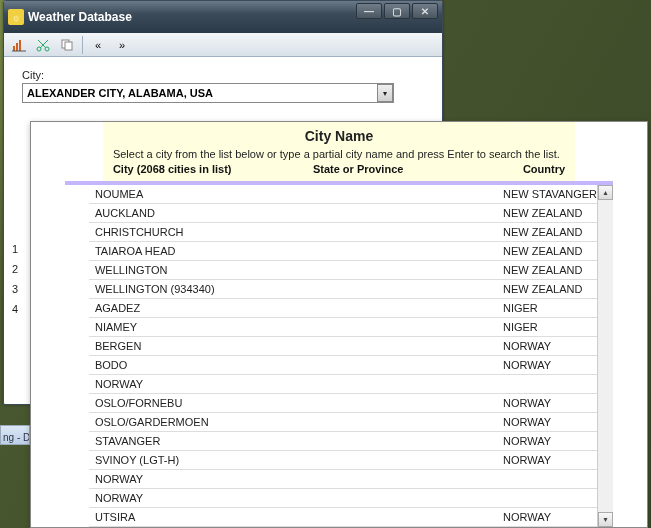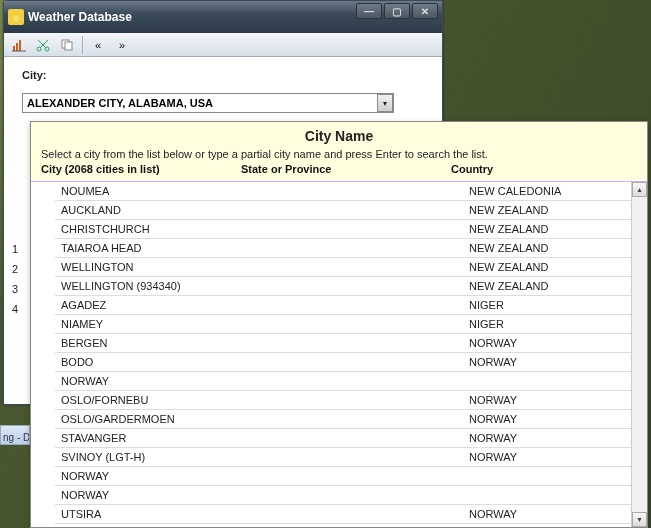--- a/index.html
+++ b/index.html
@@ -101,23 +101,23 @@
   .toolbar .sep {
     width: 1px; height: 18px;
     background: #a0b0c0;
     margin: 0 2px;
   }
   .content-area {
     padding: 12px 18px;
   }
   .field-label {
     font-size: 11px;
-    font-weight: bold;
-    color: #222;
-    margin-bottom: 12px;
+    font-weight: normal;
+    color: #222;
+    margin-bottom: 2px;
     display: block;
   }
   .city-input-wrap {
     position: relative;
     width: 372px;
   }
   .city-input {
     width: 100%;
     height: 20px;
     border: 1px solid #888;
@@ -157,20 +157,21 @@
     position: absolute;
     left: 30px;
     top: 121px;
     width: 618px;
     height: 407px;
     background: #fff;
     border: 1px solid #888;
     box-shadow: 0 2px 6px rgba(0,0,0,0.25);
     display: flex;
     flex-direction: column;
+    align-items: center;
   }
   .popup-header {
     background: #ffffe0;
     padding: 6px 10px 6px 10px;
   }
   .popup-title {
     font-family: "Trebuchet MS", Tahoma, sans-serif;
     font-size: 14px;
     font-weight: bold;
     text-align: center;
@@ -188,21 +189,21 @@
     font-size: 11px;
     color: #111;
   }
   .col-city { width: 200px; }
   .col-state { width: 210px; }
   .col-country { flex: 1; }
   .list-area {
     flex: 1;
     display: flex;
     overflow: hidden;
-    border-top: 1px solid #c4b5fd;
+    border-top: 4px solid #c4b5fd;
     padding-left: 24px;
   }
   .listbox {
     flex: 1;
     overflow: hidden;
     background: #fff;
   }
   .row {
     display: flex;
     font-size: 11px;
@@ -313,21 +314,21 @@
     <div class="col-headers">
       <div class="col-city">City (2068 cities in list)</div>
       <div class="col-state">State or Province</div>
       <div class="col-country">Country</div>
     </div>
   </div>
   <div class="list-area">
     <div class="listbox" id="listbox">
         <div class="row">
           <div class="c1">NOUMEA</div>
-          <div class="c2">NEW CALEDONIA</div>
+          <div class="c2">NEW STAVANGER</div>
         </div>
         <div class="row">
           <div class="c1">AUCKLAND</div>
           <div class="c2">NEW ZEALAND</div>
         </div>
         <div class="row">
           <div class="c1">CHRISTCHURCH</div>
           <div class="c2">NEW ZEALAND</div>
         </div>
         <div class="row">

